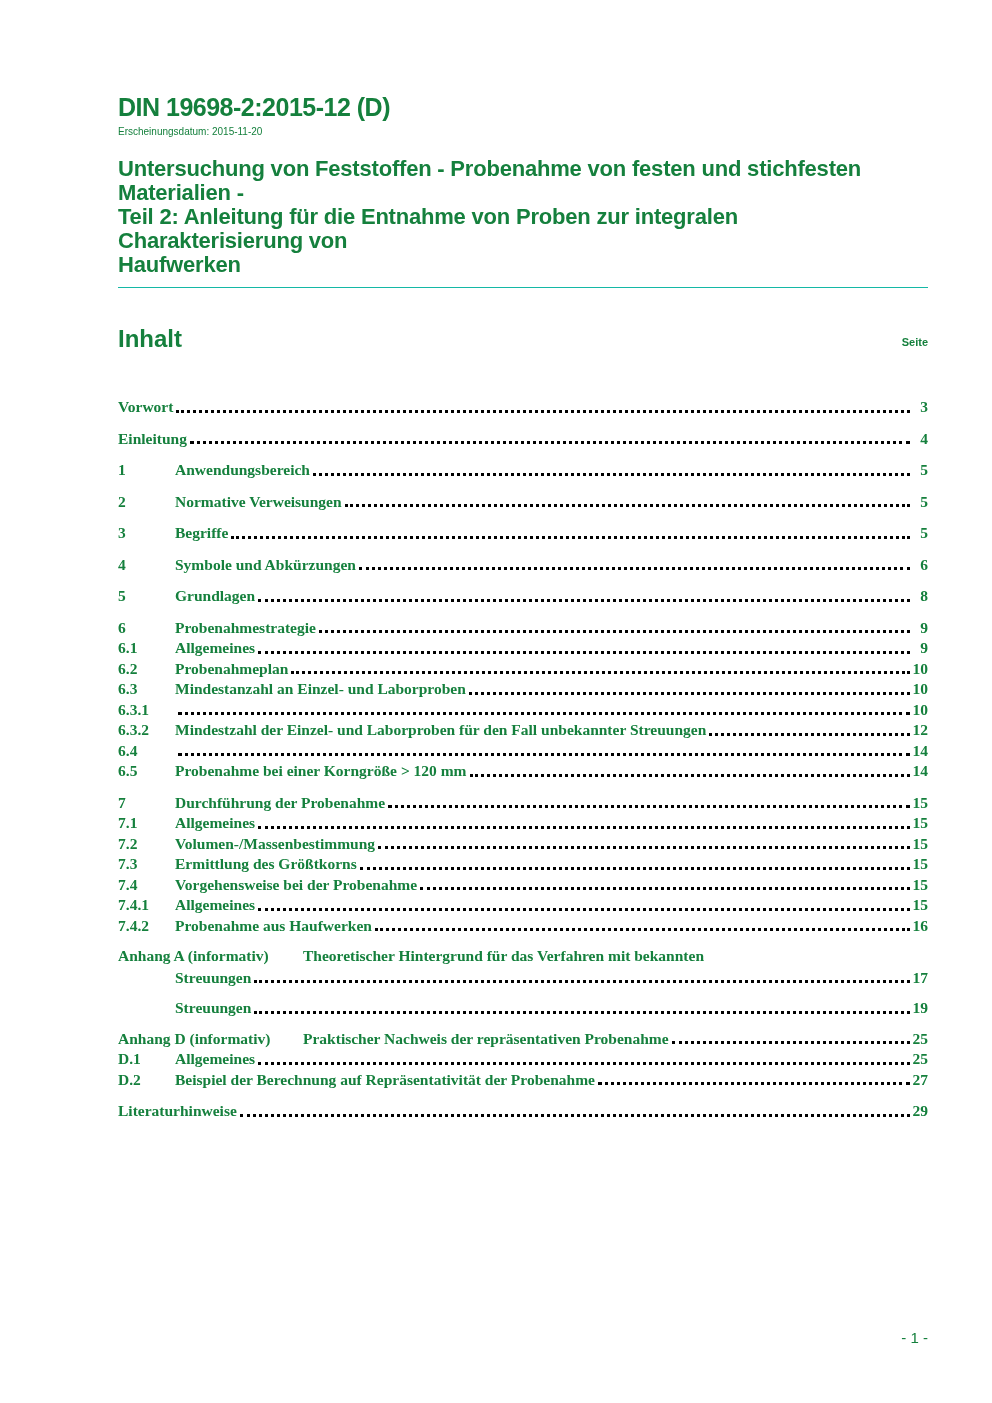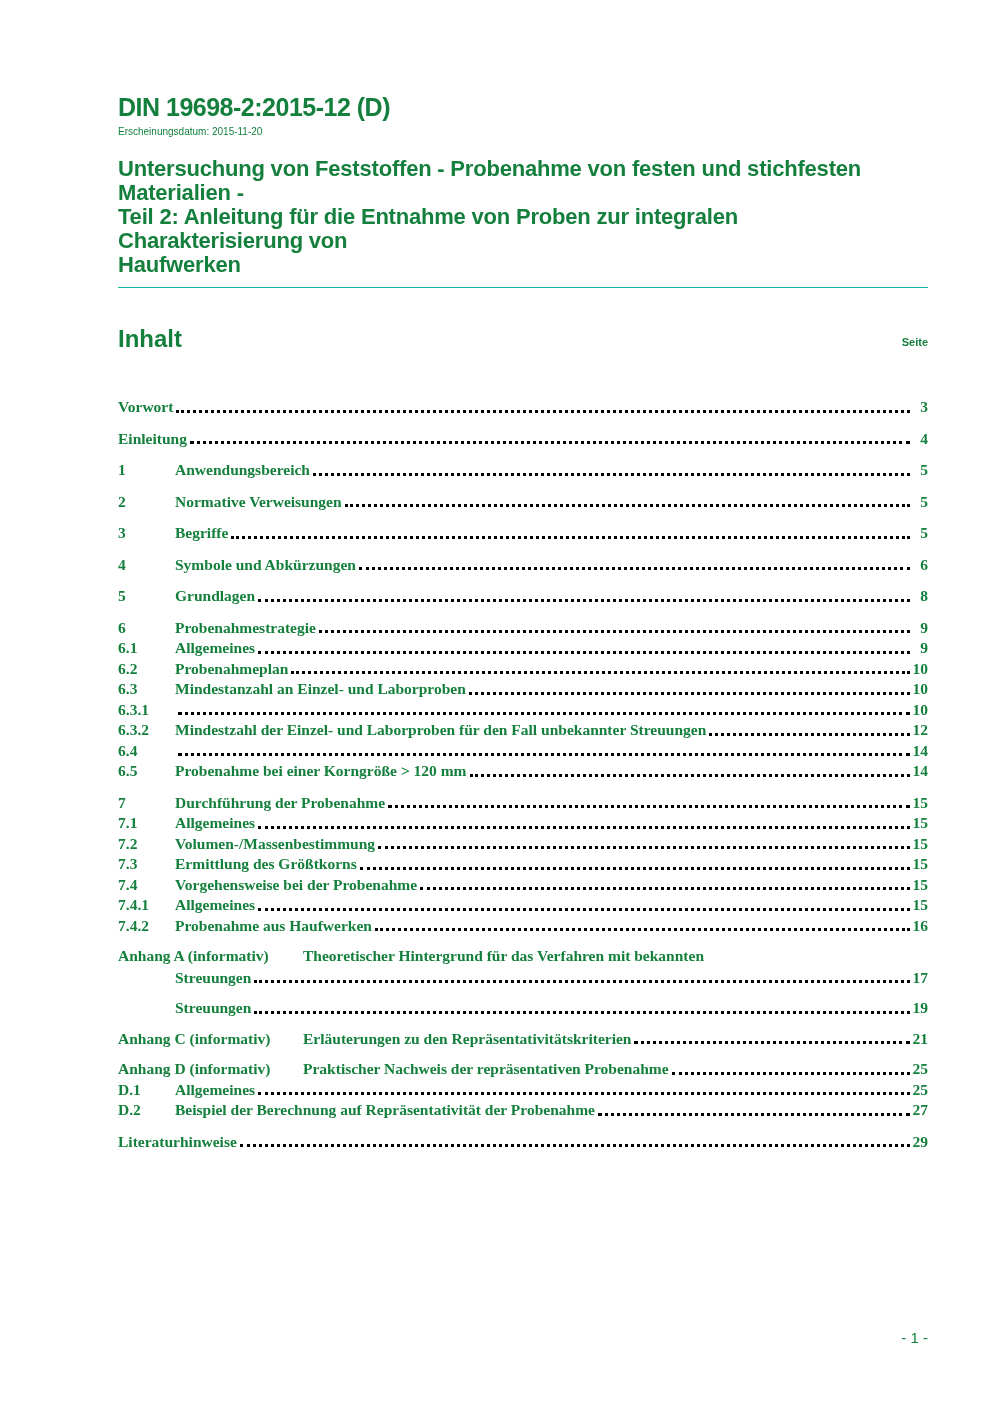--- a/index.html
+++ b/index.html
@@ -268,28 +268,20 @@
         <div class="toc-entry2 gap9">
           <div class="toc-row">
             <span class="toc-indent"></span>
             <span class="toc-label">Streuungen</span>
             <span class="leader"></span>
             <span class="toc-page">19</span>
           </div>
         </div>
         <div class="toc-entry2 gap9">
           <div class="toc-row">
-            <span class="toc-num annex">Anhang C (informativ)</span>
-            <span class="toc-label">Erläuterungen zu den Repräsentativitätskriterien</span>
-            <span class="leader"></span>
-            <span class="toc-page">21</span>
-          </div>
-        </div>
-        <div class="toc-entry2 gap9">
-          <div class="toc-row">
             <span class="toc-num annex">Anhang D (informativ)</span>
             <span class="toc-label">Praktischer Nachweis der repräsentativen Probenahme</span>
             <span class="leader"></span>
             <span class="toc-page">25</span>
           </div>
         </div>
         <div class="toc-row">
           <span class="toc-num">D.1</span>
           <span class="toc-label">Allgemeines</span>
           <span class="leader"></span>

